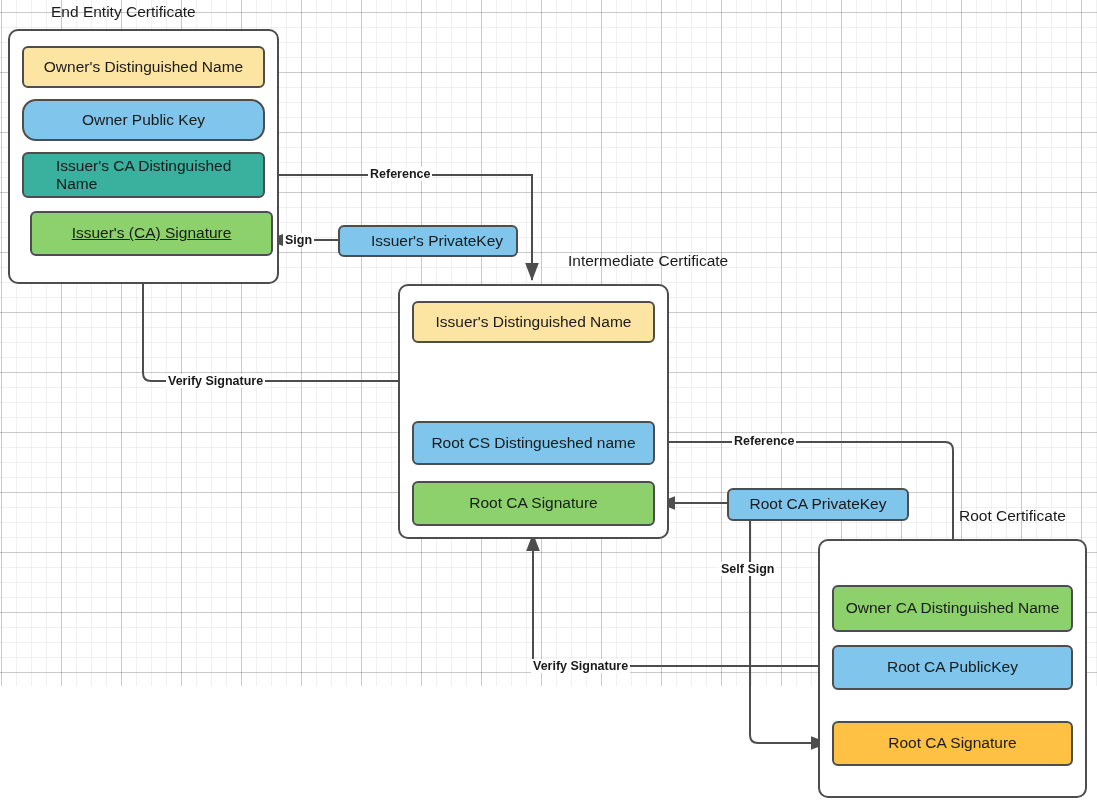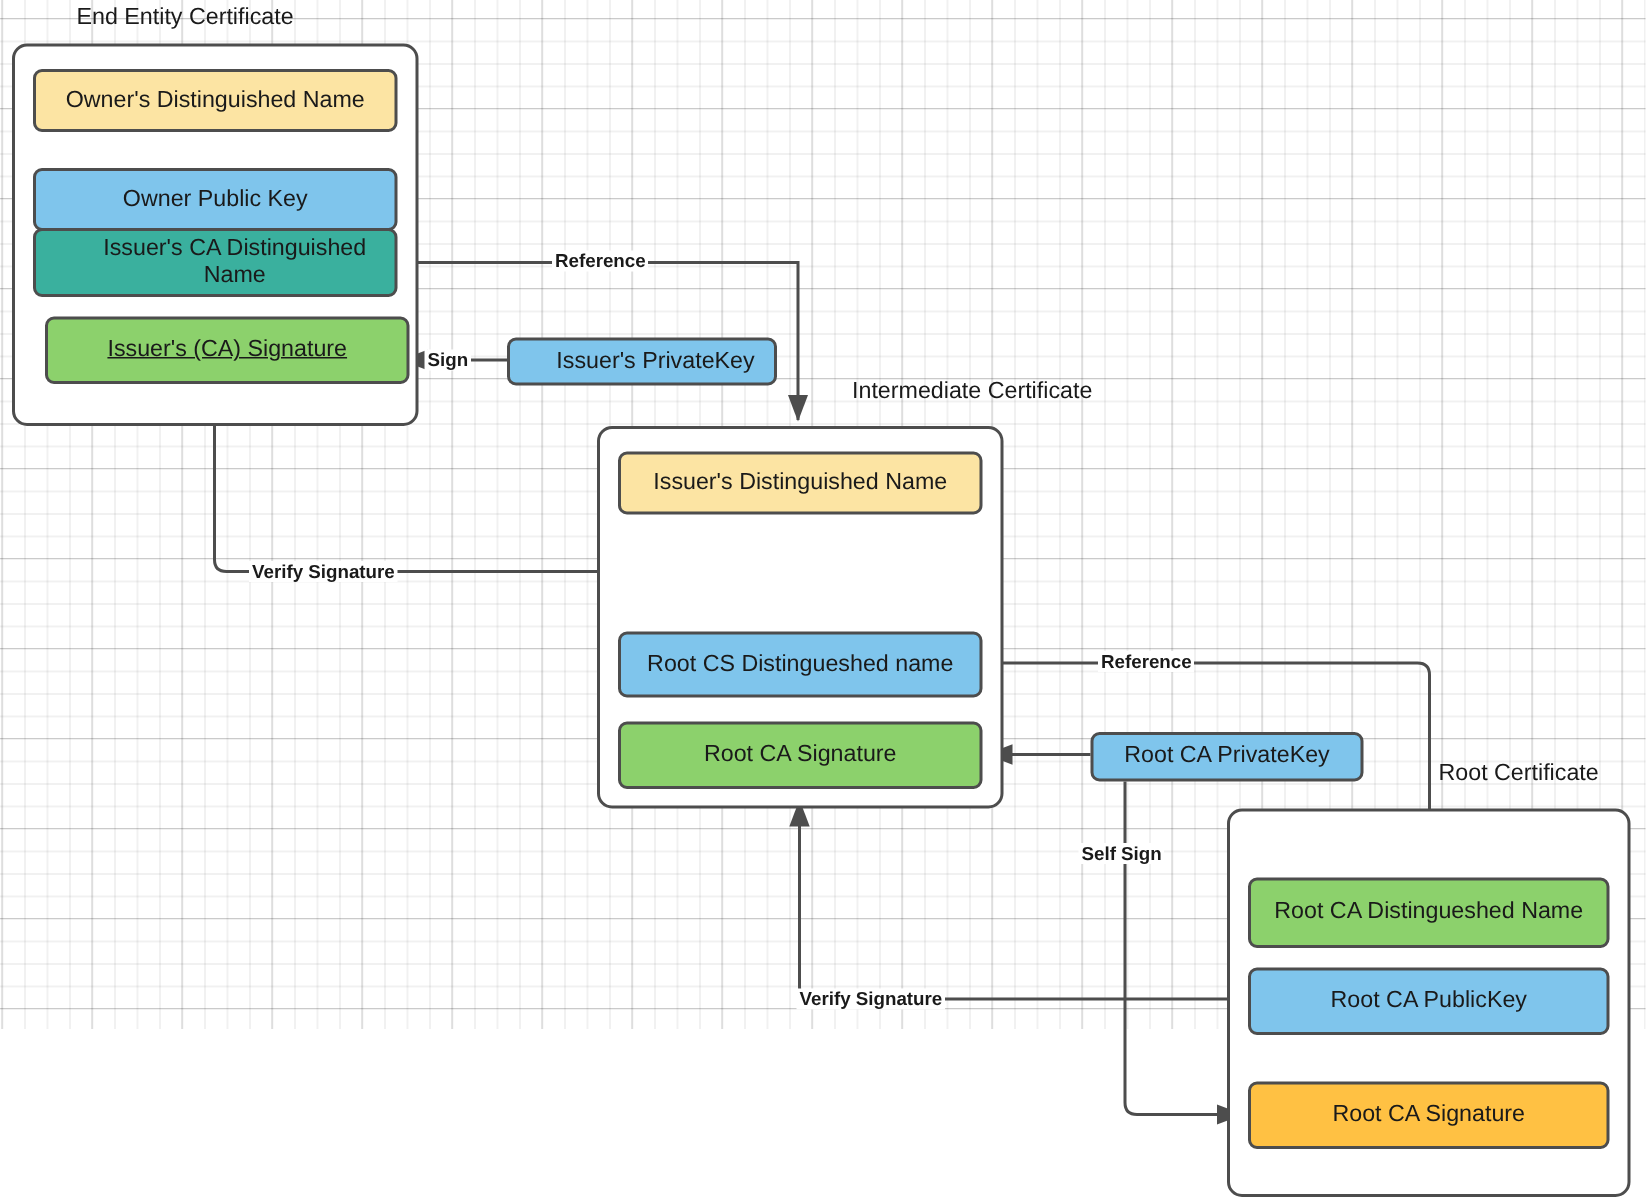--- a/index.html
+++ b/index.html
@@ -31,21 +31,20 @@
     box-sizing:border-box;
   }
   .field{
     position:absolute;
     box-sizing:border-box;
     border:2px solid #4D4D4D;
     border-radius:6px;
     display:flex;
     align-items:center;
     justify-content:center;
-    text-align:center;
     color:#1a1a1a;
     font-size:15.5px;
     line-height:1.18;
     padding:0 6px;
   }
   .c-yellow{background:#FCE4A3;}
   .c-blue{background:#7FC5EC;}
   .c-teal{background:#3AB09E;}
   .c-green{background:#8CD16C;}
   .c-orange{background:#FFC143;}
@@ -94,33 +93,33 @@
     <path d="M832,666 L541,666 Q533,666 533,658 L533,534" fill="none" stroke="#4D4D4D" stroke-width="2" marker-end="url(#arrow)"></path>
   </svg>
 
   <div class="section-title" style="left:51px;top:3px;">End Entity Certificate</div>
   <div class="section-title" style="left:568px;top:252px;">Intermediate Certificate</div>
   <div class="section-title" style="left:959px;top:507px;">Root Certificate</div>
 
   <div class="container-box" style="left:8px;top:29px;width:271px;height:255px;"></div>
 
   <div class="field c-yellow" style="left:22px;top:46px;width:243px;height:42px;">Owner's Distinguished Name</div>
-  <div class="field c-blue" style="left:22px;top:112px;width:243px;height:42px;">Owner Public  Key</div>
+  <div class="field c-blue" style="left:22px;top:99px;width:243px;height:42px;border-radius:14px;">Owner Public  Key</div>
   <div class="field c-teal" style="left:22px;top:152px;width:243px;height:46px;padding-left:32px;">Issuer's CA Distinguished Name</div>
   <div class="field c-green" style="left:30px;top:211px;width:243px;height:45px;text-decoration:underline;">Issuer's (CA) Signature</div>
 
   <div class="container-box" style="left:398px;top:284px;width:271px;height:255px;"></div>
 
   <div class="field c-yellow" style="left:412px;top:301px;width:243px;height:42px;">Issuer's Distinguished Name</div>
   <div class="field c-blue" style="left:412px;top:421px;width:243px;height:44px;">Root CS Distingueshed name</div>
   <div class="field c-green" style="left:412px;top:481px;width:243px;height:45px;">Root CA Signature</div>
 
   <div class="container-box" style="left:818px;top:539px;width:269px;height:259px;"></div>
 
-  <div class="field c-green" style="left:832px;top:585px;width:241px;height:47px;">Root CA Distingueshed Name</div>
+  <div class="field c-green" style="left:832px;top:585px;width:241px;height:47px;">Owner CA Distinguished Name</div>
   <div class="field c-blue" style="left:832px;top:645px;width:241px;height:45px;">Root CA PublicKey</div>
   <div class="field c-orange" style="left:832px;top:721px;width:241px;height:45px;">Root CA Signature</div>
 
   <div class="field c-blue" style="left:338px;top:225px;width:180px;height:32px;padding-left:24px;">Issuer's PrivateKey</div>
   <div class="field c-blue" style="left:727px;top:488px;width:182px;height:33px;">Root CA PrivateKey</div>
 
   <div class="edge-label" style="left:368px;top:167px;">Reference</div>
   <div class="edge-label" style="left:283px;top:233px;">Sign</div>
   <div class="edge-label" style="left:166px;top:374px;">Verify Signature</div>
   <div class="edge-label" style="left:732px;top:434px;">Reference</div>

